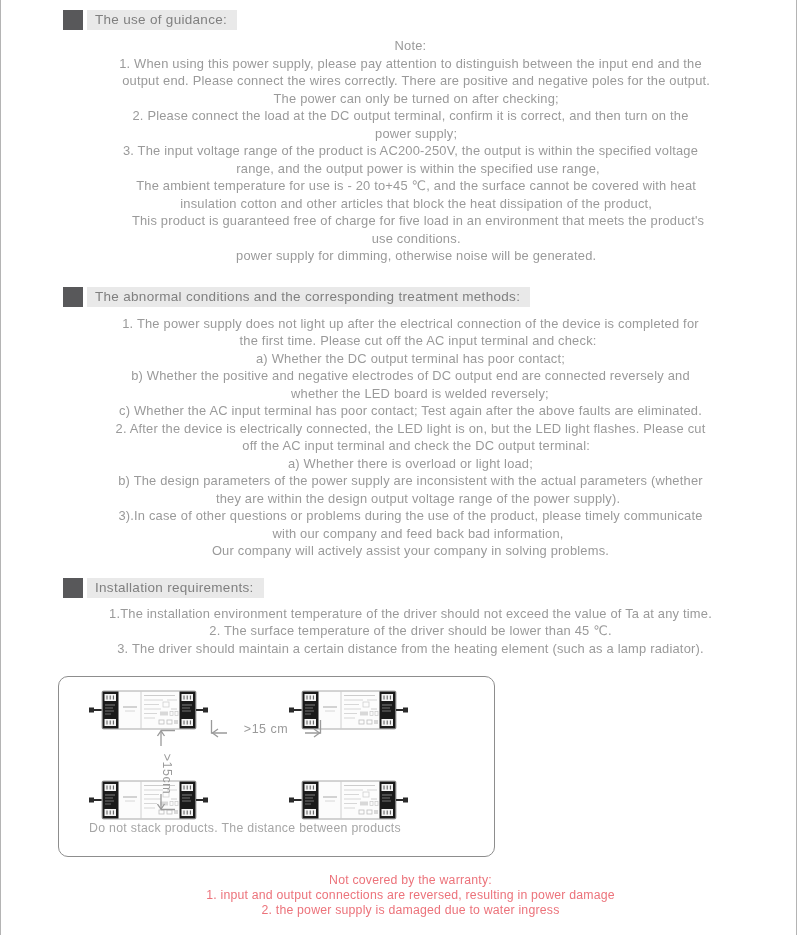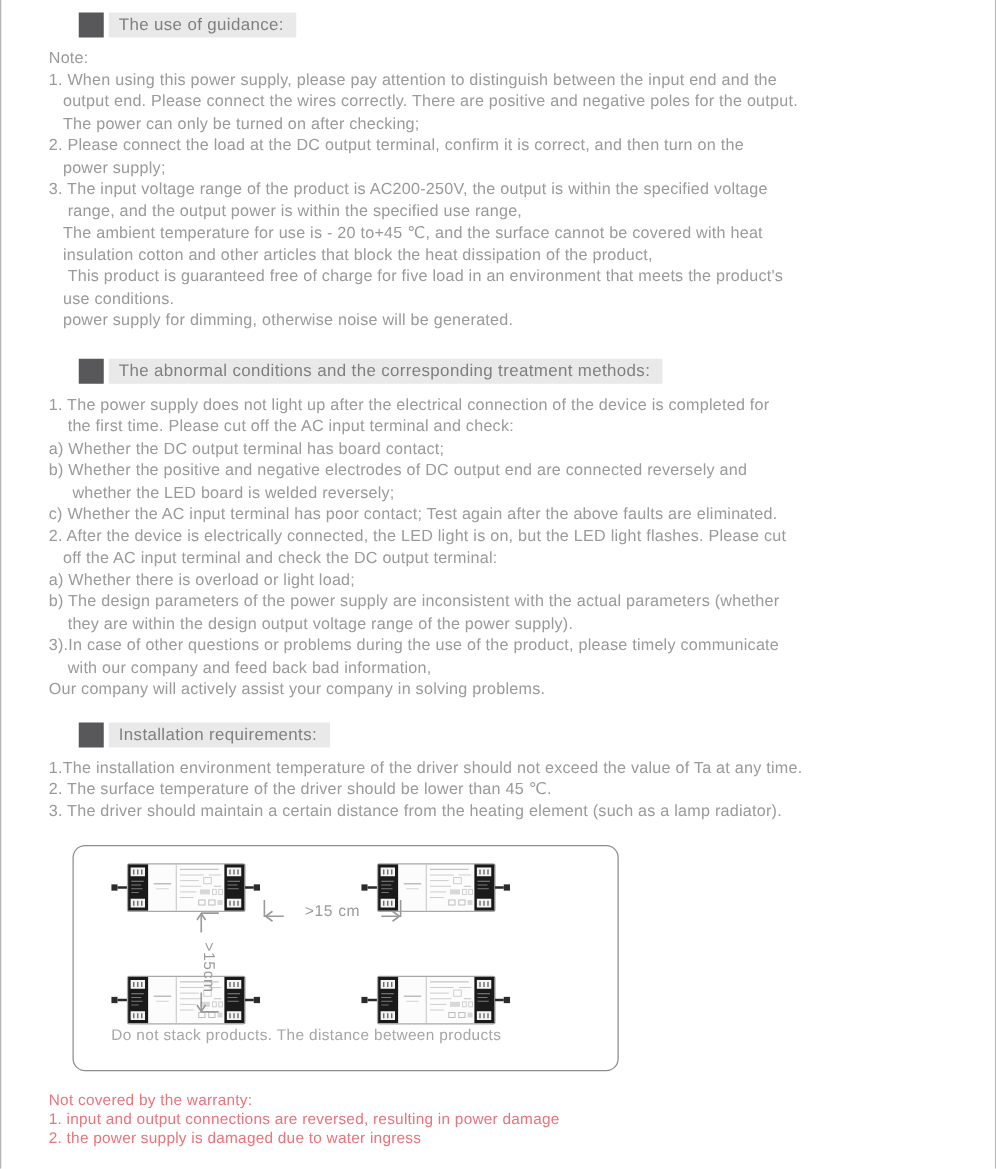--- a/index.html
+++ b/index.html
@@ -22,21 +22,21 @@
   .heading-label{
     display:inline-block;
     background:var(--heading_bg,#e9e9e9);
     color:#7f7f7f;font-size:13.5px;line-height:20px;
     padding:0 10px 0 8px;letter-spacing:.3px;
   }
   .section-body{margin-top:7px;}
   .text-line{
     color:var(--text,#9a9a9a);
     font-size:12.9px;line-height:17.5px;
-    white-space:pre-wrap;letter-spacing:.2px;
+    white-space:pre-wrap;letter-spacing:.2px;text-align:center;
   }
   .sec-gap-lg{margin-top:22px;}
   .sec-gap-md{margin-top:18px;}
 
   
   .diagram-box{
     position:relative;
     margin:19px 0 16px 19px;
     width:437px;height:181px;
     border:1.5px solid #8d8d8d;border-radius:10px;
@@ -105,21 +105,21 @@
     </div>
 
     <div class="sec-gap-lg">
       <div class="section-heading">
         <span class="heading-bullet"></span>
         <span class="heading-label">The abnormal conditions and the corresponding treatment methods:</span>
       </div>
       <div class="section-body" style="margin-top:8px">
           <div class="text-line">1. The power supply does not light up after the electrical connection of the device is completed for</div>
           <div class="text-line">    the first time. Please cut off the AC input terminal and check:</div>
-          <div class="text-line">a) Whether the DC output terminal has board contact;</div>
+          <div class="text-line">a) Whether the DC output terminal has poor contact;</div>
           <div class="text-line">b) Whether the positive and negative electrodes of DC output end are connected reversely and</div>
           <div class="text-line">     whether the LED board is welded reversely;</div>
           <div class="text-line">c) Whether the AC input terminal has poor contact; Test again after the above faults are eliminated.</div>
           <div class="text-line">2. After the device is electrically connected, the LED light is on, but the LED light flashes. Please cut</div>
           <div class="text-line">   off the AC input terminal and check the DC output terminal:</div>
           <div class="text-line">a) Whether there is overload or light load;</div>
           <div class="text-line">b) The design parameters of the power supply are inconsistent with the actual parameters (whether</div>
           <div class="text-line">    they are within the design output voltage range of the power supply).</div>
           <div class="text-line">3).In case of other questions or problems during the use of the product, please timely communicate</div>
           <div class="text-line">    with our company and feed back bad information,</div>

